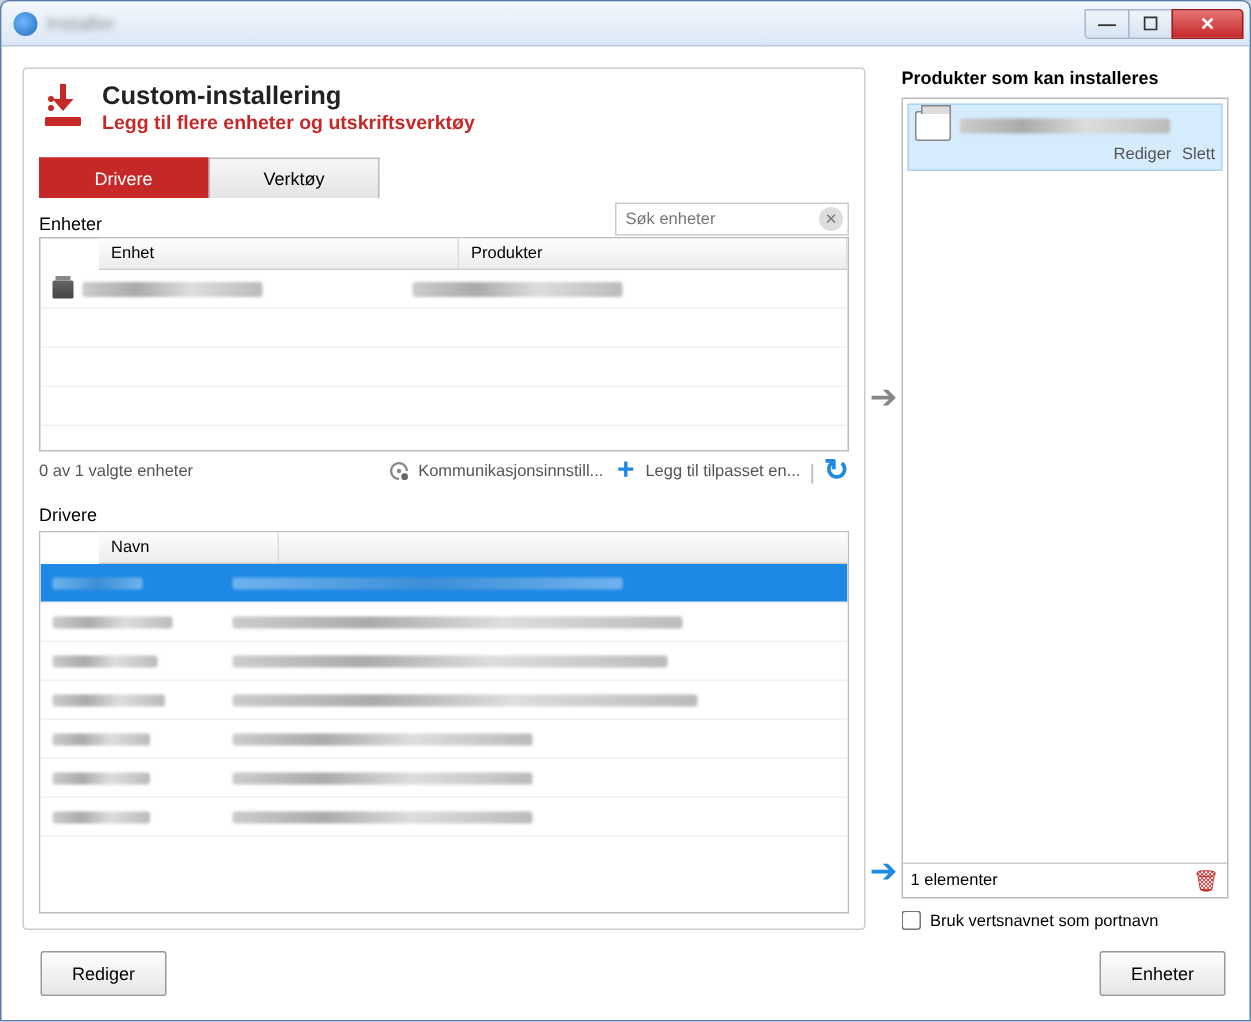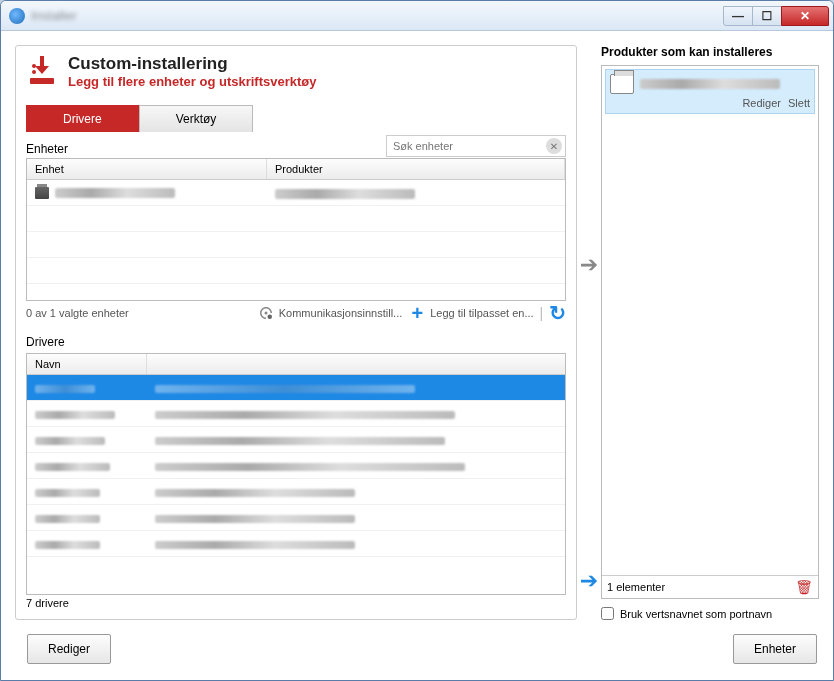--- a/index.html
+++ b/index.html
@@ -18,25 +18,25 @@
     .header-row { display: flex; align-items: flex-start; gap: 10px; margin-bottom: 10px;}
     .header-icon { width: 32px; height: 32px; display:flex; align-items:center; justify-content:center;}
     .header-icon svg { width:32px; height:32px;}
     .header-text h1 { font-size: 17px; font-weight: bold; color: #222; }
     .header-text .sub { font-size: 13px; font-weight: bold; color: #c62828; }
     .tabs { display: flex; border-bottom: none; margin-top: 6px;}
     .tab { padding: 6px 36px; font-size: 12px; border: 1px solid #bbb; border-bottom: none; background: linear-gradient(to bottom, #f7f7f7, #e4e4e4); cursor: pointer; }
     .tab.active { background: #c62828; color: #fff; border-color: #c62828; }
     .section-label { font-weight: normal; font-size: 12px; margin: 10px 0 4px 0; }
     .search-row { display:flex; justify-content:flex-end; align-items:center; margin-bottom: -2px;}
-    .search-box { position:relative; width: 180px;}
+    .search-box { position:relative; width: 156px;}
     .search-box input { width: 100%; height: 22px; border: 1px solid #ccc; padding: 2px 24px 2px 6px; font-size: 11px; color: #888; }
     .search-box .clr { position:absolute; right:4px; top:3px; width:16px; height:16px; border-radius:50%; background:#ddd; color:#777; display:flex; align-items:center; justify-content:center; font-size:10px; cursor:pointer;}
     .table { border: 1px solid #bbb; background: #fff; }
-    .thead { display: flex; background: linear-gradient(to bottom, #fdfdfd, #ececec); border-bottom: 1px solid #ccc; }
+    .thead { display: flex; background: linear-gradient(to bottom, #fdfdfd, #ececec); border-bottom: 1px solid #ccc; margin-left: 39px; }
     .th { padding: 4px 8px; font-size: 11px; border-right: 1px solid #ddd; }
     .tbody { overflow-y: auto; }
     .tr { display: flex; border-bottom: 1px solid #f0f0f0; height: 26px; align-items: center;}
     .td { padding: 2px 8px; font-size: 11px; overflow:hidden; white-space:nowrap;}
     .devices-table .tbody { height: 120px; }
     .devices-table .th:first-child, .devices-table .td:first-child { width: 240px; }
     .devices-table .th:nth-child(2), .devices-table .td:nth-child(2) { flex:1; }
     .device-icon { display:inline-block; width:14px; height:12px; background: linear-gradient(#666,#444); border-radius:1px; margin-right:6px; vertical-align:middle; position:relative;}
     .device-icon::after{content:""; position:absolute; top:-4px; left:2px; width:10px; height:4px; background:#888; border-radius:1px 1px 0 0;}
     .blurred-text { display:inline-block; width:120px; height:10px; background:linear-gradient(90deg,#ccc 0%,#aaa 30%,#ddd 60%,#bbb 100%); border-radius:2px; filter:blur(1px); vertical-align:middle;}
@@ -209,21 +209,20 @@
                     <div class="td"><span class="blurred-text" style="width:200px"></span></div>
                   </div>
                 <div class="tr">
                     <div class="td"><span class="blurred-text" style="width:65px"></span></div>
                     <div class="td"><span class="blurred-text" style="width:200px"></span></div>
                   </div>
               </div>
             </div>
           </div>
         </div>
-        <div class="footer-count">7 drivere</div>
       </div>
 
       <div class="arrow-col">
         <div class="arrow-btn">➔</div>
         <div style="height:180px"></div>
         <div class="arrow-btn blue">➔</div>
       </div>
 
       <div class="right-panel">
         <div class="right-title">Produkter som kan installeres</div>

